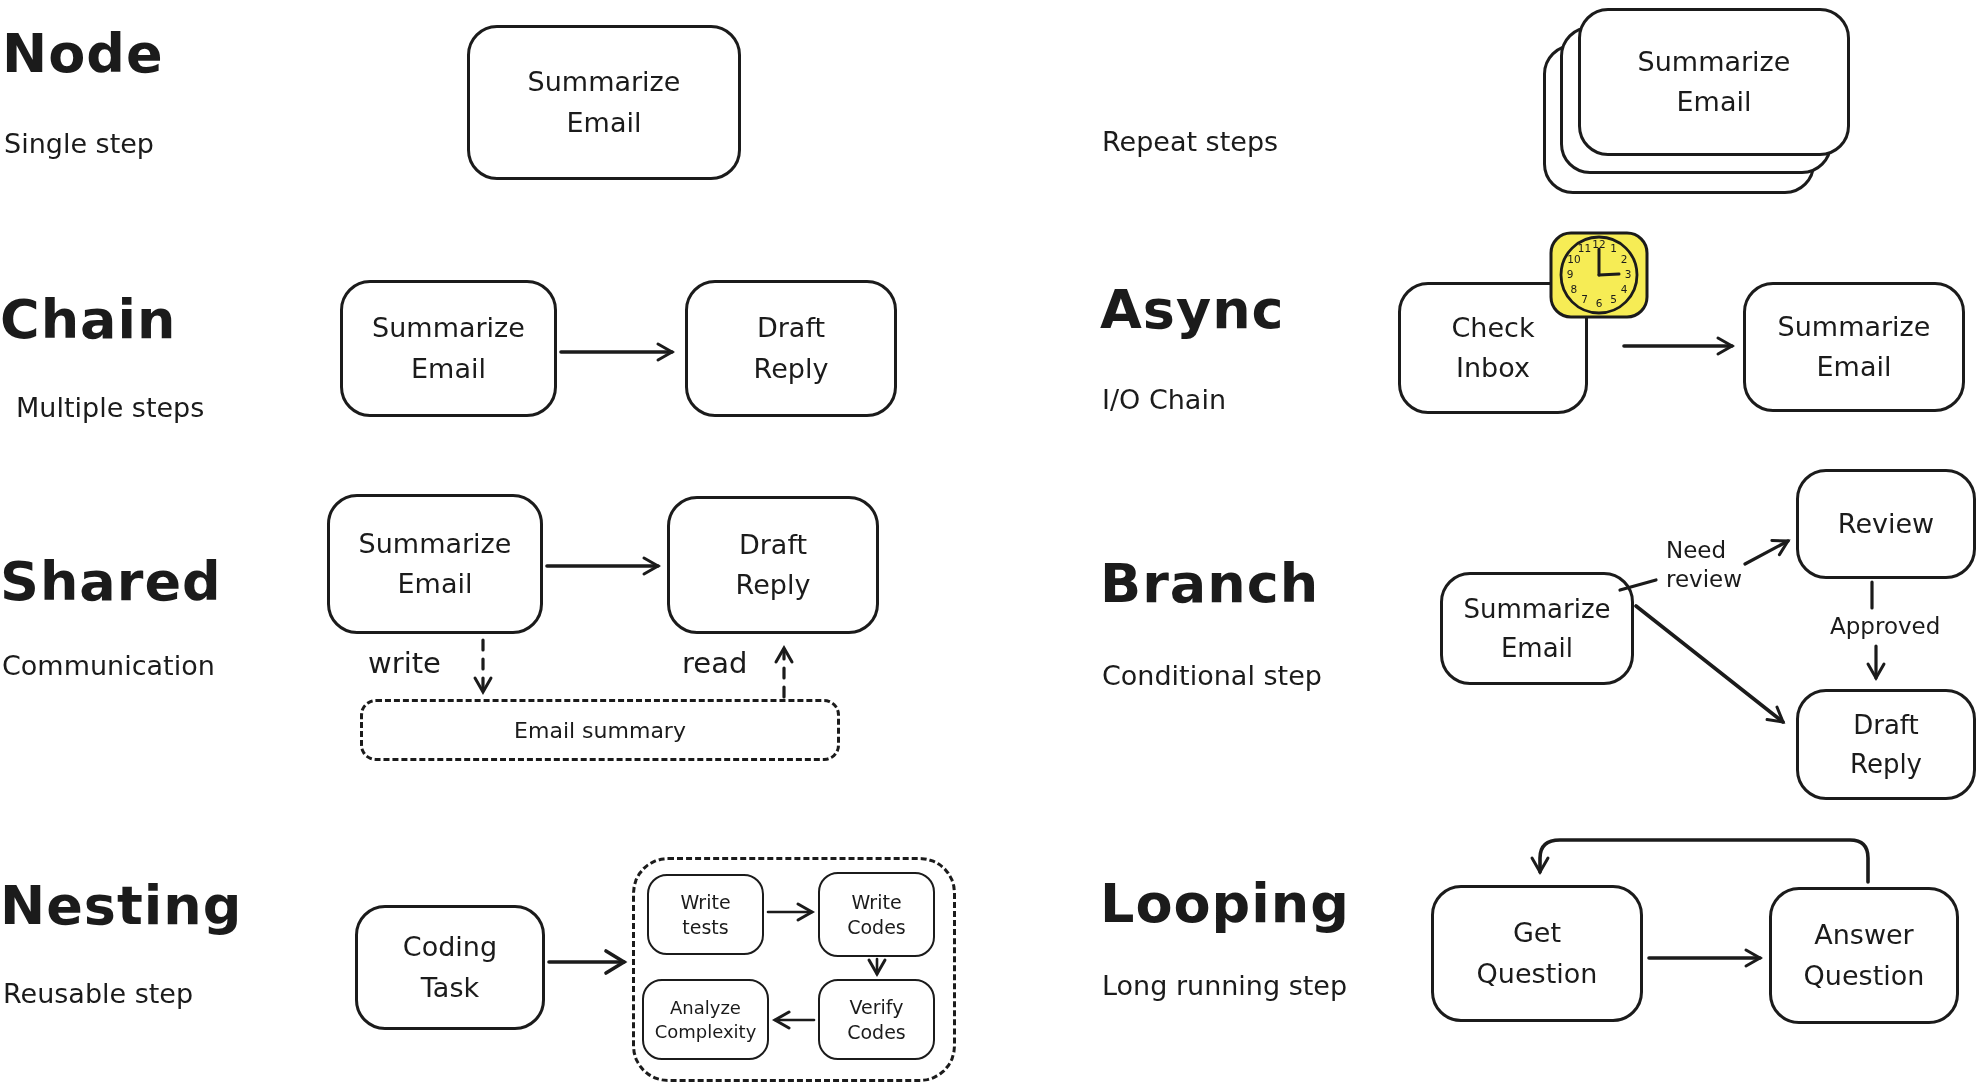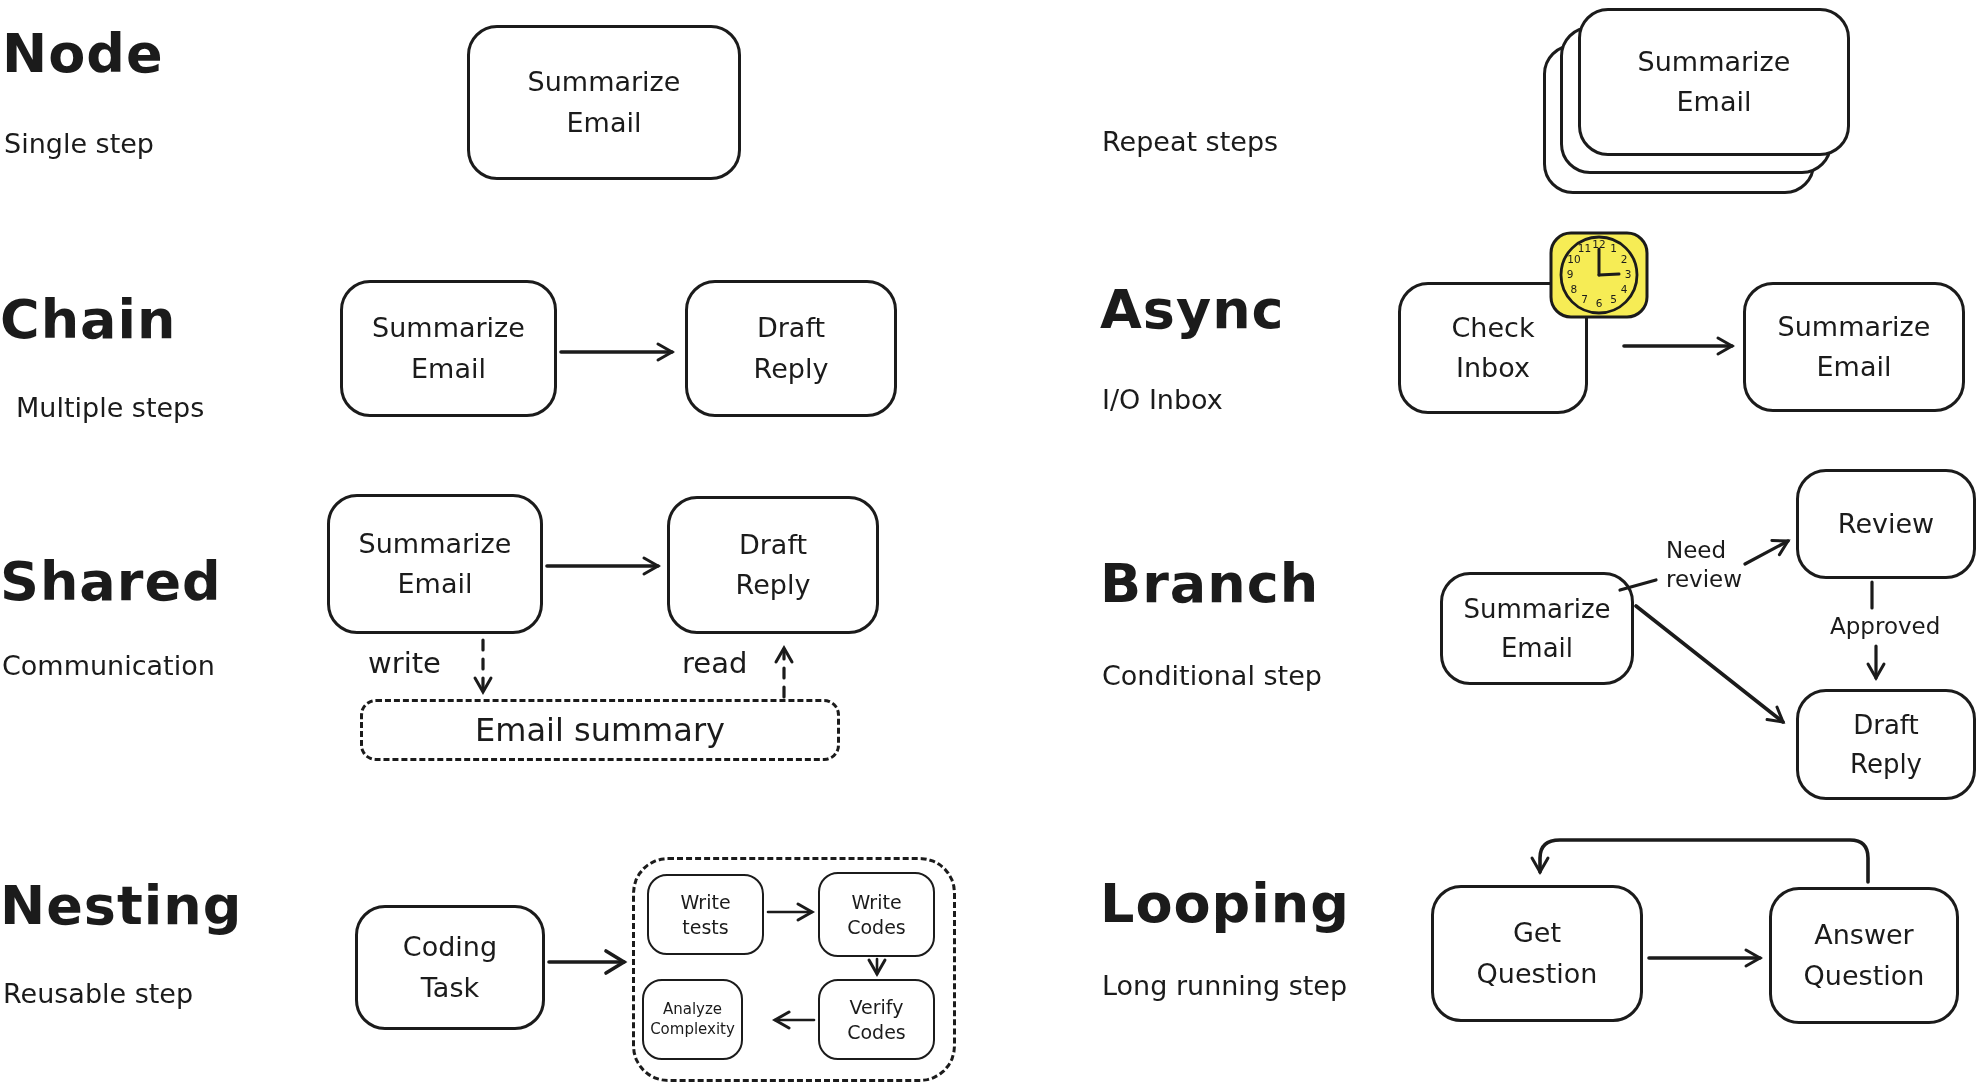--- a/index.html
+++ b/index.html
@@ -53,44 +53,44 @@
 Reply</div>
 
   <div class="title" style="left:0px;top:550px">Shared</div>
   <div class="subtitle" style="left:2px;top:650px">Communication</div>
   <div class="sbox" style="left:327px;top:494px;width:216px;height:140px">Summarize
 Email</div>
   <div class="sbox" style="left:667px;top:496px;width:212px;height:138px">Draft
 Reply</div>
   <div class="flowlabel" style="left:368px;top:646px">write</div>
   <div class="flowlabel" style="left:682px;top:646px">read</div>
-  <div class="sbox dashed" style="left:360px;top:699px;width:480px;height:62px;font-size:32px;border-radius:16px">Email summary</div>
+  <div class="sbox dashed" style="left:360px;top:699px;width:480px;height:62px;font-size:22px;border-radius:16px">Email summary</div>
 
   <div class="title" style="left:0px;top:874px">Nesting</div>
   <div class="subtitle" style="left:3px;top:978px">Reusable step</div>
   <div class="sbox" style="left:355px;top:905px;width:190px;height:125px">Coding
 Task</div>
   <div class="container-dashed" style="left:632px;top:857px;width:324px;height:225px"></div>
   <div class="sbox small" style="left:647px;top:874px;width:117px;height:81px">Write
 tests</div>
   <div class="sbox small" style="left:818px;top:872px;width:117px;height:85px">Write
 Codes</div>
-  <div class="sbox small" style="left:642px;top:979px;width:101px;height:81px;font-size:15px">Analyze
+  <div class="sbox small" style="left:642px;top:979px;width:127px;height:81px;font-size:18px">Analyze
 Complexity</div>
   <div class="sbox small" style="left:818px;top:979px;width:117px;height:81px">Verify
 Codes</div>
 
   <div class="subtitle" style="left:1102px;top:126px">Repeat steps</div>
   <div class="sbox" style="left:1543px;top:44px;width:272px;height:150px"></div>
   <div class="sbox" style="left:1560px;top:26px;width:272px;height:148px"></div>
   <div class="sbox" style="left:1578px;top:8px;width:272px;height:148px">Summarize
 Email</div>
 
   <div class="title" style="left:1100px;top:278px">Async</div>
-  <div class="subtitle" style="left:1102px;top:384px">I/O Inbox</div>
+  <div class="subtitle" style="left:1102px;top:384px">I/O Chain</div>
   <div class="sbox" style="left:1398px;top:282px;width:190px;height:132px">Check
 Inbox</div>
   <div class="sbox" style="left:1743px;top:282px;width:222px;height:130px">Summarize
 Email</div>
 
   <div class="title" style="left:1100px;top:552px">Branch</div>
   <div class="subtitle" style="left:1102px;top:660px">Conditional step</div>
   <div class="sbox" style="left:1440px;top:572px;width:194px;height:113px;font-size:26px">Summarize
 Email</div>
   <div class="sbox" style="left:1796px;top:469px;width:180px;height:110px">Review</div>

